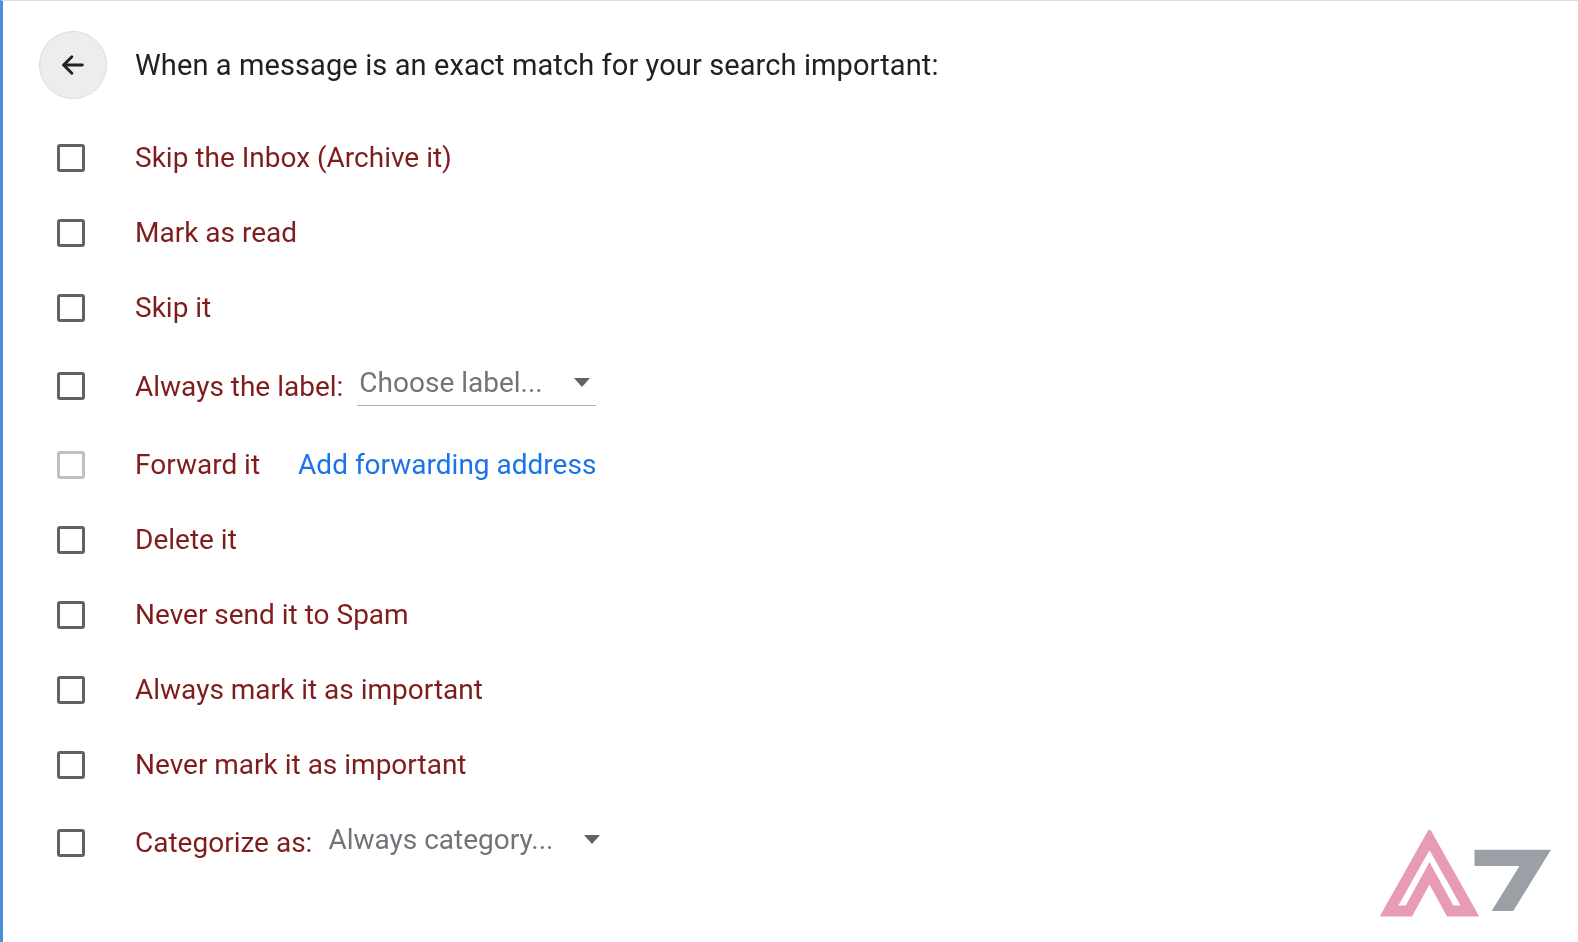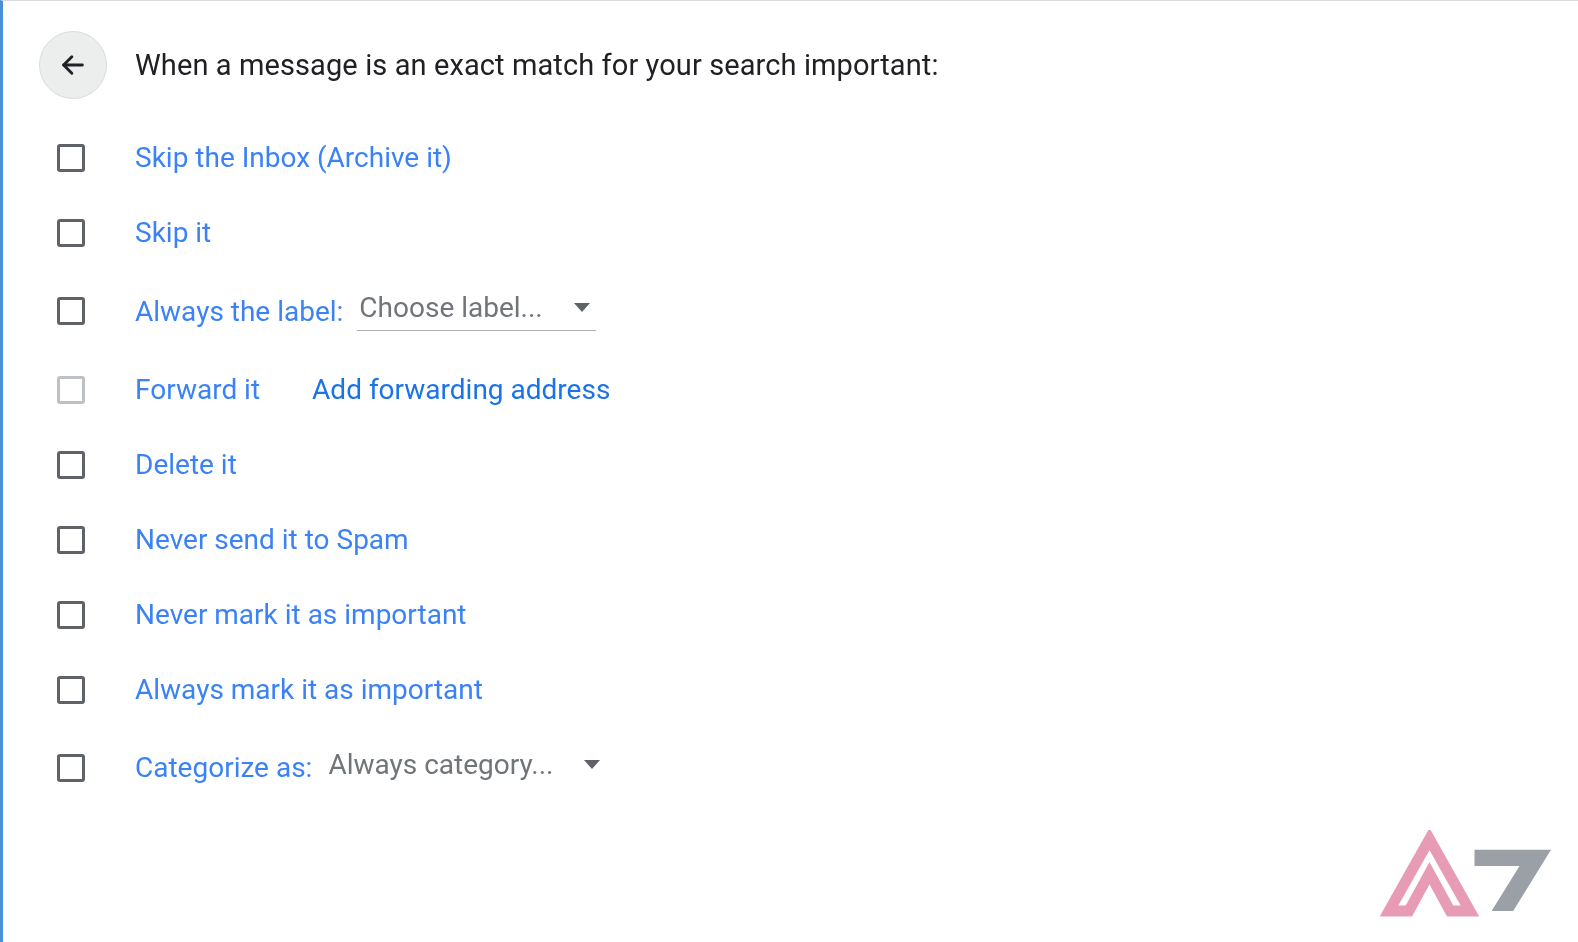--- a/index.html
+++ b/index.html
@@ -66,21 +66,21 @@
       border-radius: 3px;
       flex-shrink: 0;
       cursor: pointer;
     }
     .checkbox.disabled {
       border-color: #bdc1c6;
     }
     .option-label {
       font-size: 28px;
       font-weight: 400;
-      color: #3b82f6;
+      color: #7f1d1d;
     }
     .inline-group {
       display: flex;
       align-items: center;
       gap: 14px;
     }
     .dropdown {
       display: flex;
       align-items: center;
       gap: 31px;
@@ -96,21 +96,21 @@
       width: 0;
       height: 0;
       border-left: 8px solid transparent;
       border-right: 8px solid transparent;
       border-top: 9px solid #5f6368;
     }
     .link {
       font-size: 28px;
       color: #1a73e8;
       cursor: pointer;
-      margin-left: 38px;
+      margin-left: 24px;
     }
     .watermark {
       position: absolute;
       bottom: 18px;
       right: 18px;
     }
     .watermark svg {
       width: 180px;
       height: 90px;
     }
@@ -130,20 +130,24 @@
     <div class="title">When a message is an exact match for your search important:</div>
   </div>
 
   <div class="options">
 
     <div class="option-row">
       <div class="checkbox"></div>
       <div class="option-label">Skip the Inbox (Archive it)</div>
     </div>
 
+    <div class="option-row">
+      <div class="checkbox"></div>
+      <div class="option-label">Mark as read</div>
+    </div>
 
     <div class="option-row">
       <div class="checkbox"></div>
       <div class="option-label">Skip it</div>
     </div>
 
     <div class="option-row">
       <div class="checkbox"></div>
       <div class="inline-group">
         <div class="option-label">Always the label:</div>
@@ -167,26 +171,26 @@
       <div class="option-label">Delete it</div>
     </div>
 
     <div class="option-row">
       <div class="checkbox"></div>
       <div class="option-label">Never send it to Spam</div>
     </div>
 
     <div class="option-row">
       <div class="checkbox"></div>
+      <div class="option-label">Always mark it as important</div>
+    </div>
+
+    <div class="option-row">
+      <div class="checkbox"></div>
       <div class="option-label">Never mark it as important</div>
-    </div>
-
-    <div class="option-row">
-      <div class="checkbox"></div>
-      <div class="option-label">Always mark it as important</div>
     </div>
 
     <div class="option-row">
       <div class="checkbox"></div>
       <div class="inline-group">
         <div class="option-label">Categorize as:</div>
         <div class="dropdown" style="border-bottom:none;">
           <span class="dropdown-text">Always category...</span>
           <span class="dropdown-caret"></span>
         </div>

